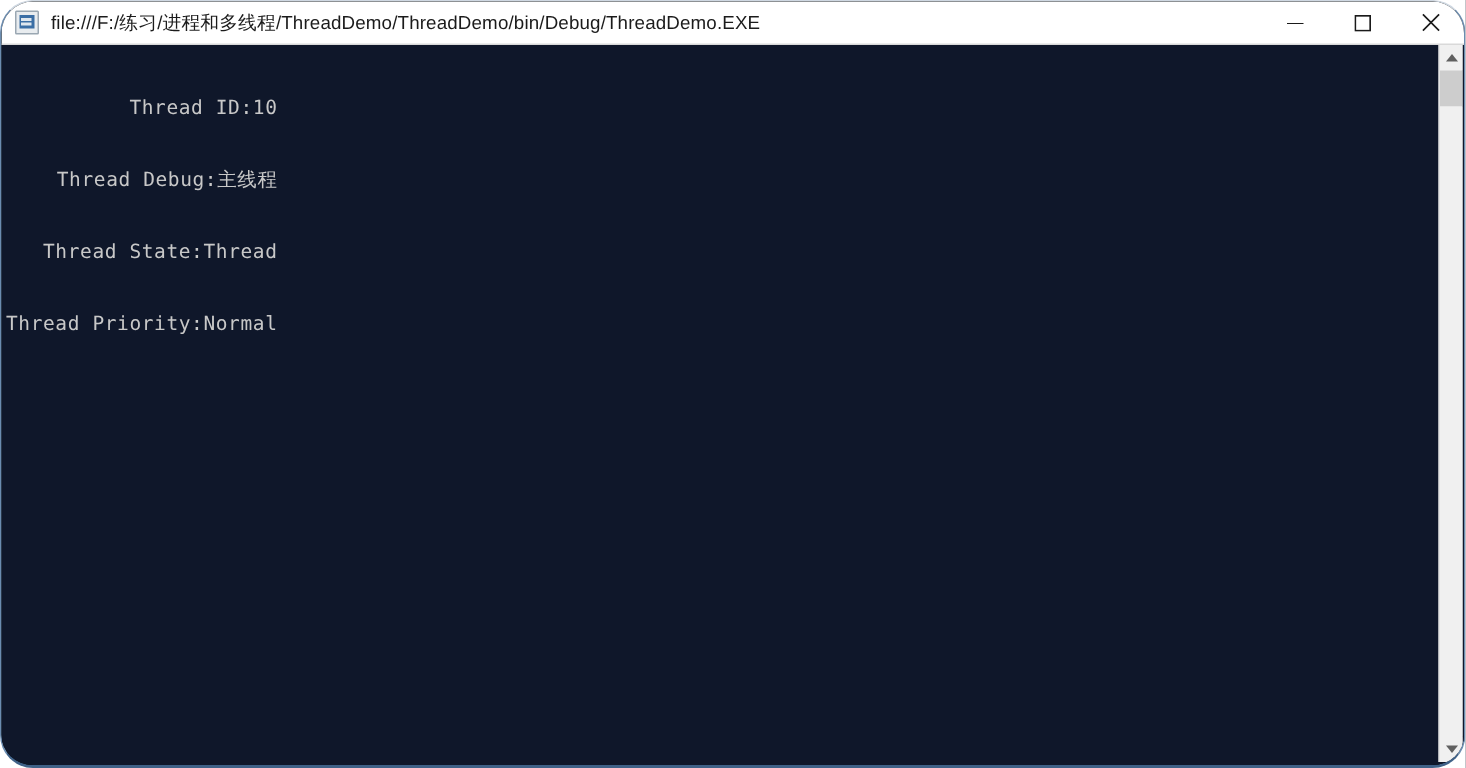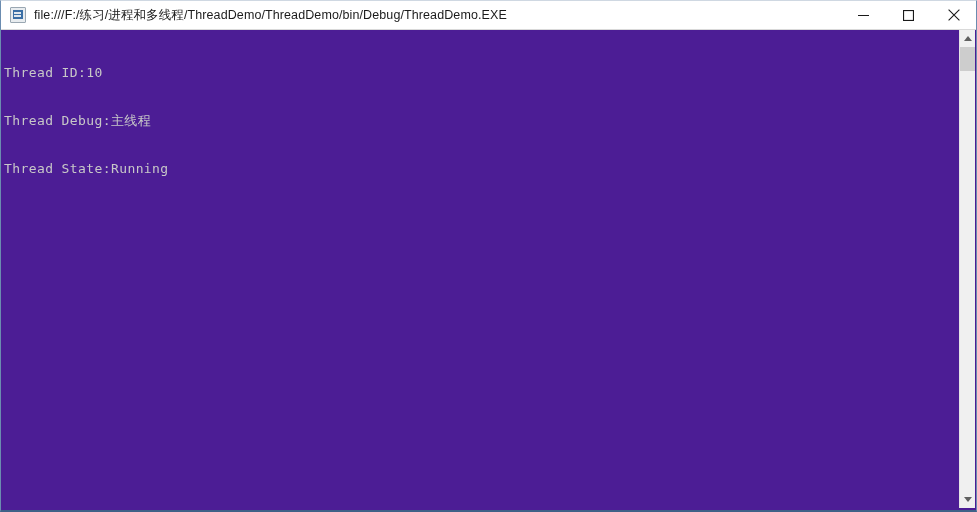--- a/index.html
+++ b/index.html
@@ -18,20 +18,21 @@
     position: relative;
     width: 977px;
     height: 512px;
     box-sizing: border-box;
     background: #000000;
     border-left: 1px solid #6b8cb0;
     border-right: 1px solid #6b8cb0;
     border-bottom: 2px solid #3f6187;
     border-top: 1px solid #cfd8e2;
     overflow: hidden;
+    border-radius: 22px;
   }
 
   
   .titlebar {
     position: absolute;
     top: 0;
     left: 0;
     right: 0;
     height: 29px;
     background: #ffffff;
@@ -99,22 +100,23 @@
   .cap-btn svg { display: block; }
   .cap-min svg { shape-rendering: crispEdges; }
 
   
   .console {
     position: absolute;
     top: 29px;
     left: 0;
     right: 0;
     bottom: 0;
-    background: #4c1d95;
-    overflow: hidden;
+    background: #0f172a;
+    overflow: hidden;
+    text-align: right;
   }
   .console-text {
     position: absolute;
     top: 3px;
     left: 3px;
     font-family: "DejaVu Sans Mono", "Liberation Mono", monospace;
     font-size: 13px;
     line-height: 16px;
     color: #c8c8c8;
     white-space: pre;
@@ -206,21 +208,22 @@
           <path d="M0.6 0.6 L11.4 11.4 M11.4 0.6 L0.6 11.4" stroke="#1a1a1a" stroke-width="1.1" fill="none"></path>
         </svg>
       </div>
     </div>
   </div>
 
   <div class="console">
     <div class="console-text">
       <div class="console-line">Thread ID:10</div>
       <div class="console-line">Thread Debug:主线程</div>
-      <div class="console-line">Thread State:Running</div>
+      <div class="console-line">Thread State:Thread</div>
+      <div class="console-line">Thread Priority:Normal</div>
     </div>
 
   </div>
 
   <div class="scrollbar">
     <div class="sb-btn sb-up">
       <span class="sb-arrow up"></span>
     </div>
     <div class="sb-thumb"></div>
     <div class="sb-track"></div>

